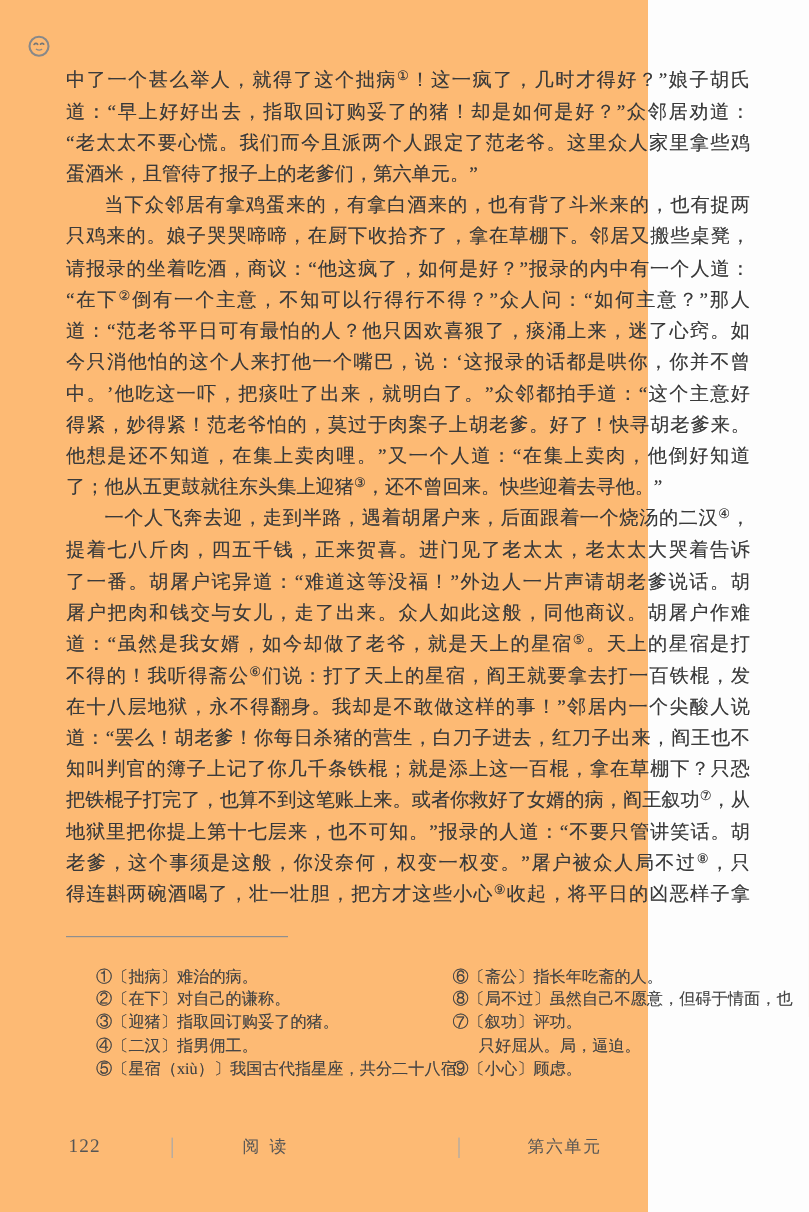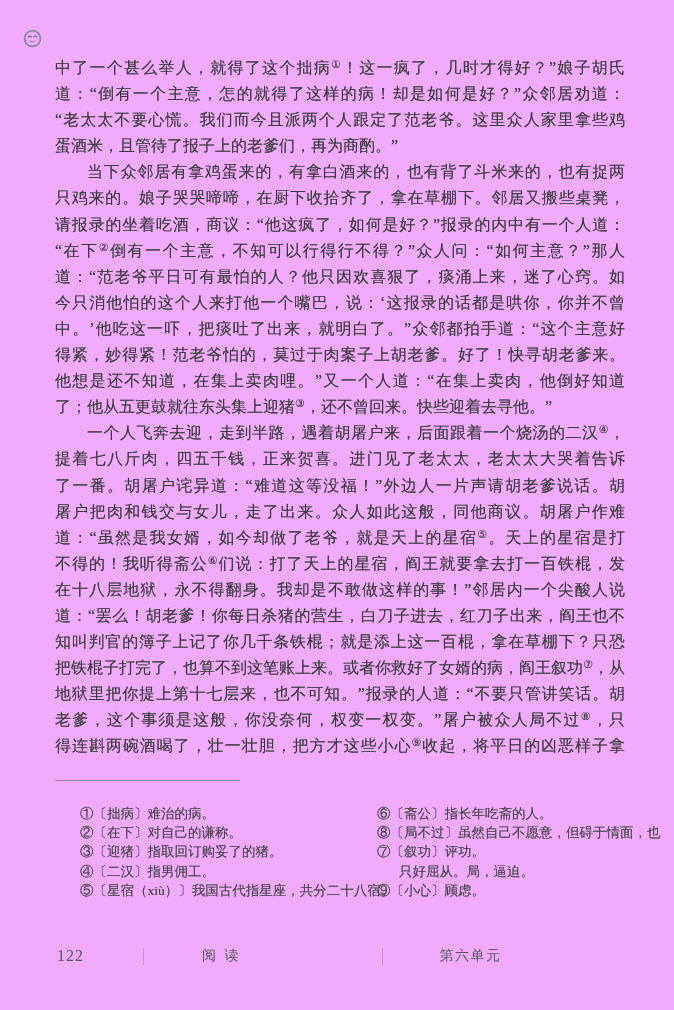--- a/index.html
+++ b/index.html
@@ -6,23 +6,23 @@
     margin: 0;
     padding: 0;
     width: 674px;
     height: 1010px;
     background: #fdfdfd;
     font-family: "Liberation Serif", "DejaVu Serif", serif;
     overflow: hidden;
   }
   .page {
     position: relative;
-    width: 674px;
+    width: 540px;
     height: 1010px;
-    background: #f0abfc;
+    background: #fdba74;
   }
   .watermark {
     position: absolute;
     left: 23px;
     top: 29px;
     width: 19px;
     height: 19px;
     opacity: 0.85;
   }
   .body-text {
@@ -106,23 +106,23 @@
     <svg viewBox="0 0 24 24" width="19" height="19">
       <circle cx="12" cy="12" r="10" fill="none" stroke="#74808d" stroke-width="2.2"></circle>
       <path d="M6.8 10.2 q 2.0 -2.2 3.8 -0.2" fill="none" stroke="#5d6a77" stroke-width="1.7" stroke-linecap="round"></path>
       <path d="M13.6 9.8 q 1.8 -1.6 3.4 0.0" fill="none" stroke="#5d6a77" stroke-width="1.7" stroke-linecap="round"></path>
       <path d="M9.2 15.2 q 2.8 1.8 5.6 0.2" fill="none" stroke="#74808d" stroke-width="1.4" stroke-linecap="round"></path>
     </svg>
   </span>
 
   <div class="body-text">
       <div class="line fill">中了一个甚么举人，就得了这个拙病<sup>①</sup>！这一疯了，几时才得好？”娘子胡氏</div>
-      <div class="line fill">道：“倒有一个主意，怎的就得了这样的病！却是如何是好？”众邻居劝道：</div>
+      <div class="line fill">道：“早上好好出去，指取回订购妥了的猪！却是如何是好？”众邻居劝道：</div>
       <div class="line fill">“老太太不要心慌。我们而今且派两个人跟定了范老爷。这里众人家里拿些鸡</div>
-      <div class="line">蛋酒米，且管待了报子上的老爹们，再为商酌。”</div>
+      <div class="line">蛋酒米，且管待了报子上的老爹们，第六单元。”</div>
       <div class="line fill indent">当下众邻居有拿鸡蛋来的，有拿白酒来的，也有背了斗米来的，也有捉两</div>
       <div class="line fill">只鸡来的。娘子哭哭啼啼，在厨下收拾齐了，拿在草棚下。邻居又搬些桌凳，</div>
       <div class="line fill">请报录的坐着吃酒，商议：“他这疯了，如何是好？”报录的内中有一个人道：</div>
       <div class="line fill">“在下<sup>②</sup>倒有一个主意，不知可以行得行不得？”众人问：“如何主意？”那人</div>
       <div class="line fill">道：“范老爷平日可有最怕的人？他只因欢喜狠了，痰涌上来，迷了心窍。如</div>
       <div class="line fill">今只消他怕的这个人来打他一个嘴巴，说：‘这报录的话都是哄你，你并不曾</div>
       <div class="line fill">中。’他吃这一吓，把痰吐了出来，就明白了。”众邻都拍手道：“这个主意好</div>
       <div class="line fill">得紧，妙得紧！范老爷怕的，莫过于肉案子上胡老爹。好了！快寻胡老爹来。</div>
       <div class="line fill">他想是还不知道，在集上卖肉哩。”又一个人道：“在集上卖肉，他倒好知道</div>
       <div class="line">了；他从五更鼓就往东头集上迎猪<sup>③</sup>，还不曾回来。快些迎着去寻他。”</div>

